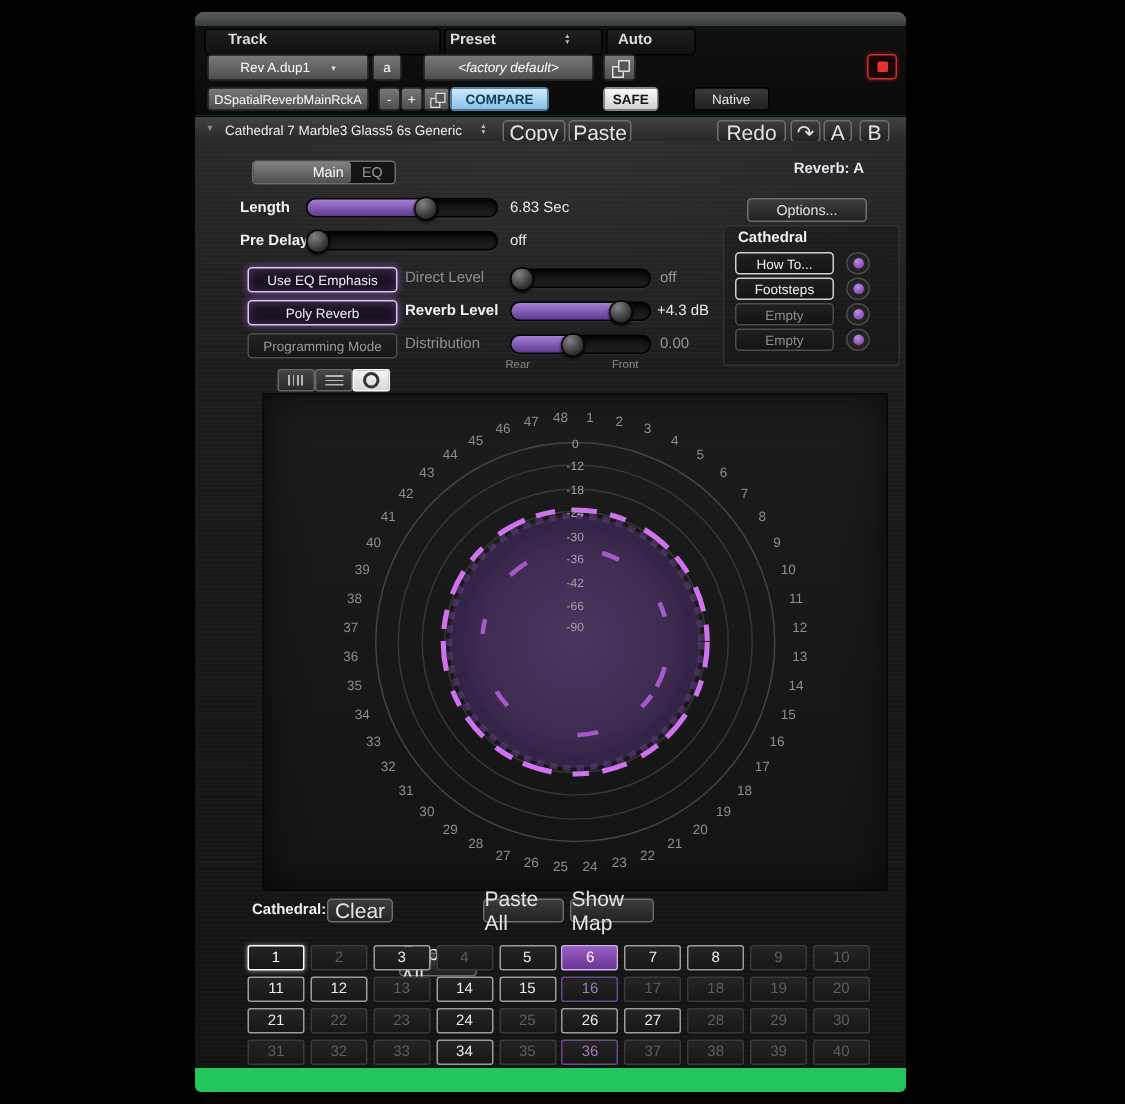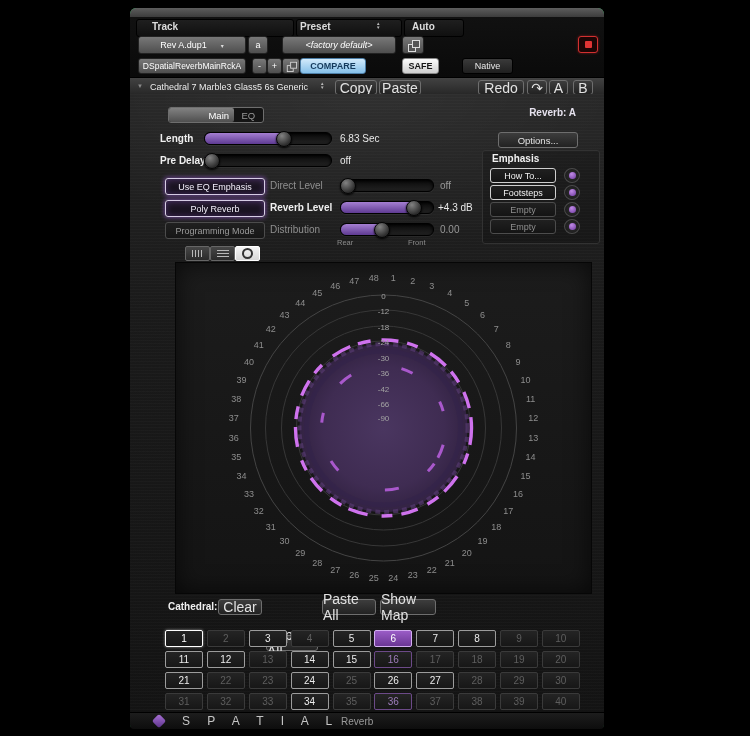--- a/index.html
+++ b/index.html
@@ -230,21 +230,21 @@
 
       <span class="ctl-label" style="left:30px;top:61px;">Pre Delay</span>
       <div class="slider" style="left:74px;top:60px;width:126px;">
         <div class="fill" style="width: 6%;">
             <div class="knob"></div>
           </div>
       </div>
       <span class="value" style="left:210px;top:61px;">off</span>
 
       <div class="rh-panel"></div>
-      <span class="rh-title">Emphasis</span>
+      <span class="rh-title">Cathedral</span>
       <div class="rh-list" id="rehearsal-list">
           <div class="rh-row">
             <div class="rh-btn bright">How To...</div>
             <div class="rh-ic">
               <i></i>
             </div>
           </div>
           <div class="rh-row">
             <div class="rh-btn bright">Footsteps</div>
             <div class="rh-ic">
@@ -444,19 +444,14 @@
           <div class="cell bright">34</div>
           <div class="cell">35</div>
           <div class="cell accent">36</div>
           <div class="cell">37</div>
           <div class="cell">38</div>
           <div class="cell">39</div>
           <div class="cell">40</div>
         </div>
     </div>
 
-    <div class="footer">
-      <span class="logo"></span>
-      <span class="brand">S P A T I A L</span>
-      <span class="product">Reverb</span>
-    </div>
   </div>
 </div>
 
 </body></html>

